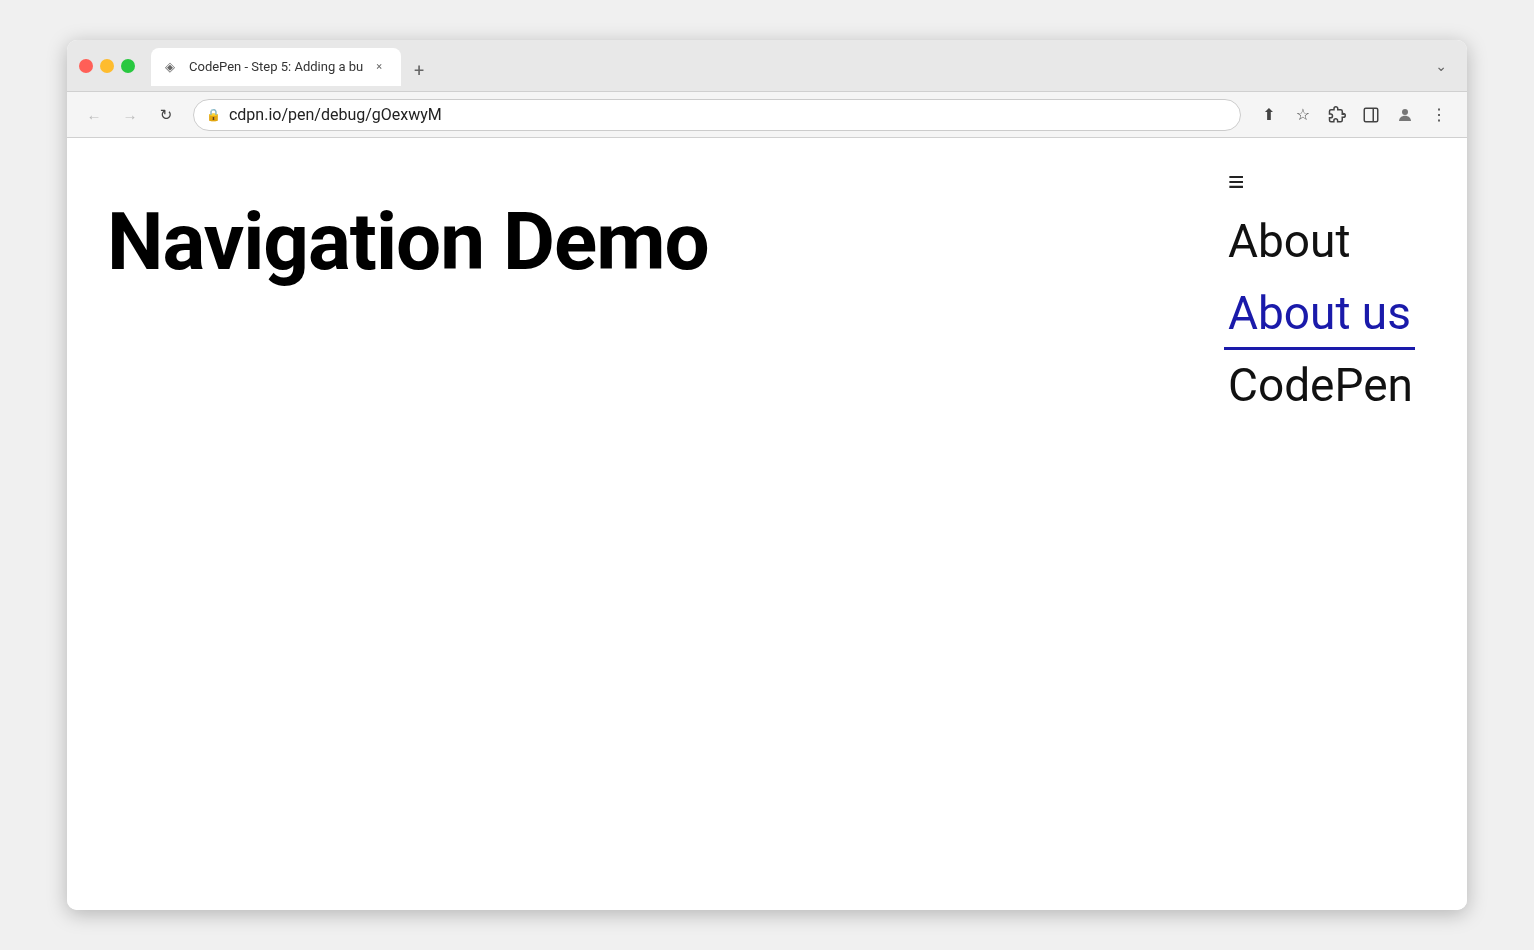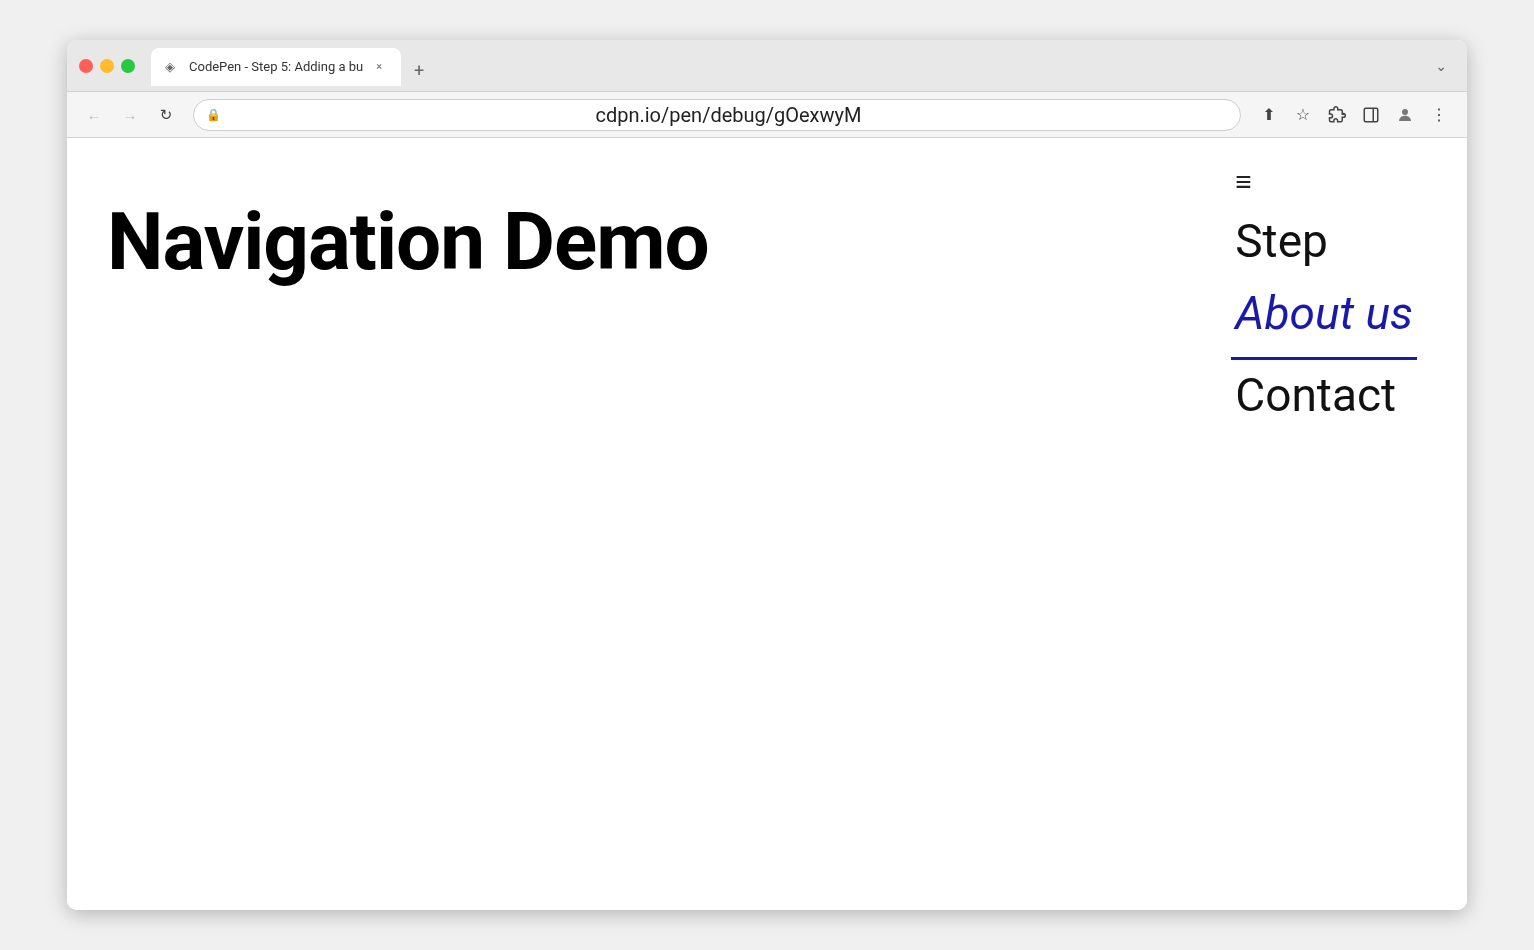--- a/index.html
+++ b/index.html
@@ -165,24 +165,23 @@
       margin: 0 6px;
     }
 
     .lock-icon {
       color: #555;
       font-size: 12px;
       flex-shrink: 0;
     }
 
     .url-text {
-      font-size: 20px;
+      font-size: 16px;
       color: #222;
       flex: 1;
-      text-align: center;
     }
 
     .nav-actions {
       display: flex;
       gap: 2px;
     }
 
     .nav-action-btn {
       width: 32px;
       height: 32px;
@@ -239,22 +238,21 @@
       text-decoration: none;
       padding: 6px 4px;
       display: block;
       cursor: pointer;
       line-height: 1.3;
     }
 
     .nav-item.active {
       color: #1a1aaa;
       border-bottom: 3px solid #1a1aaa;
-      padding-bottom: 13px;
-      font-style: italic;
+      padding-bottom: 3px;
     }
   </style>
 </head>
 <body>
 
 <div class="browser-window">
 
   <div class="title-bar">
     <div class="traffic-lights">
       <div class="traffic-light tl-red"></div>
@@ -302,19 +300,19 @@
       </div>
       <div class="nav-action-btn">⋮</div>
     </div>
   </div>
 
   <div class="page-content">
     <h1 class="page-title">Navigation Demo</h1>
 
     <nav class="nav-menu">
       <div class="hamburger-icon">≡</div>
-      <a class="nav-item">Step</a>
+      <a class="nav-item">About</a>
       <a class="nav-item active">About us</a>
-      <a class="nav-item">Contact</a>
+      <a class="nav-item">CodePen</a>
     </nav>
   </div>
 
 </div>
 
 </body></html>

